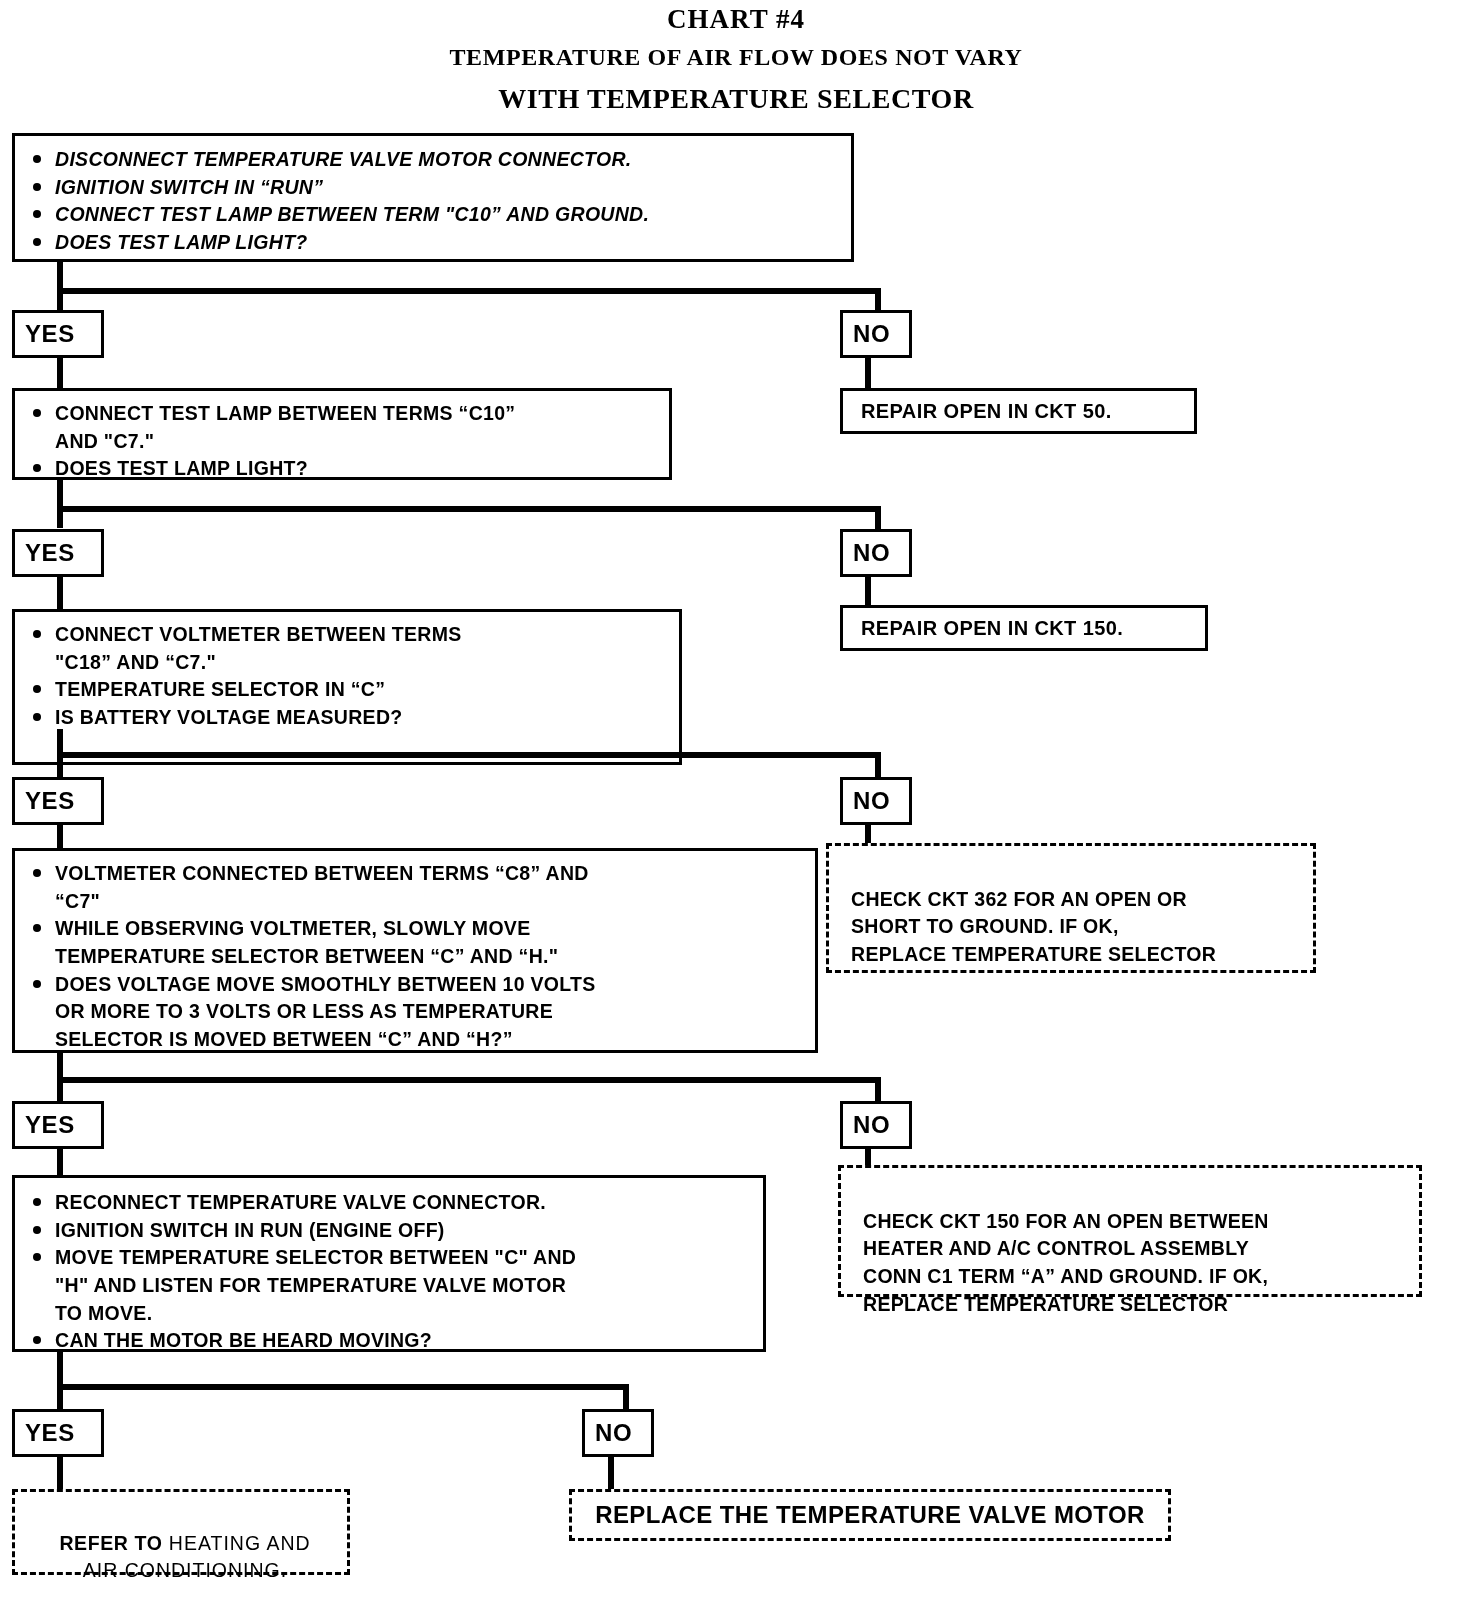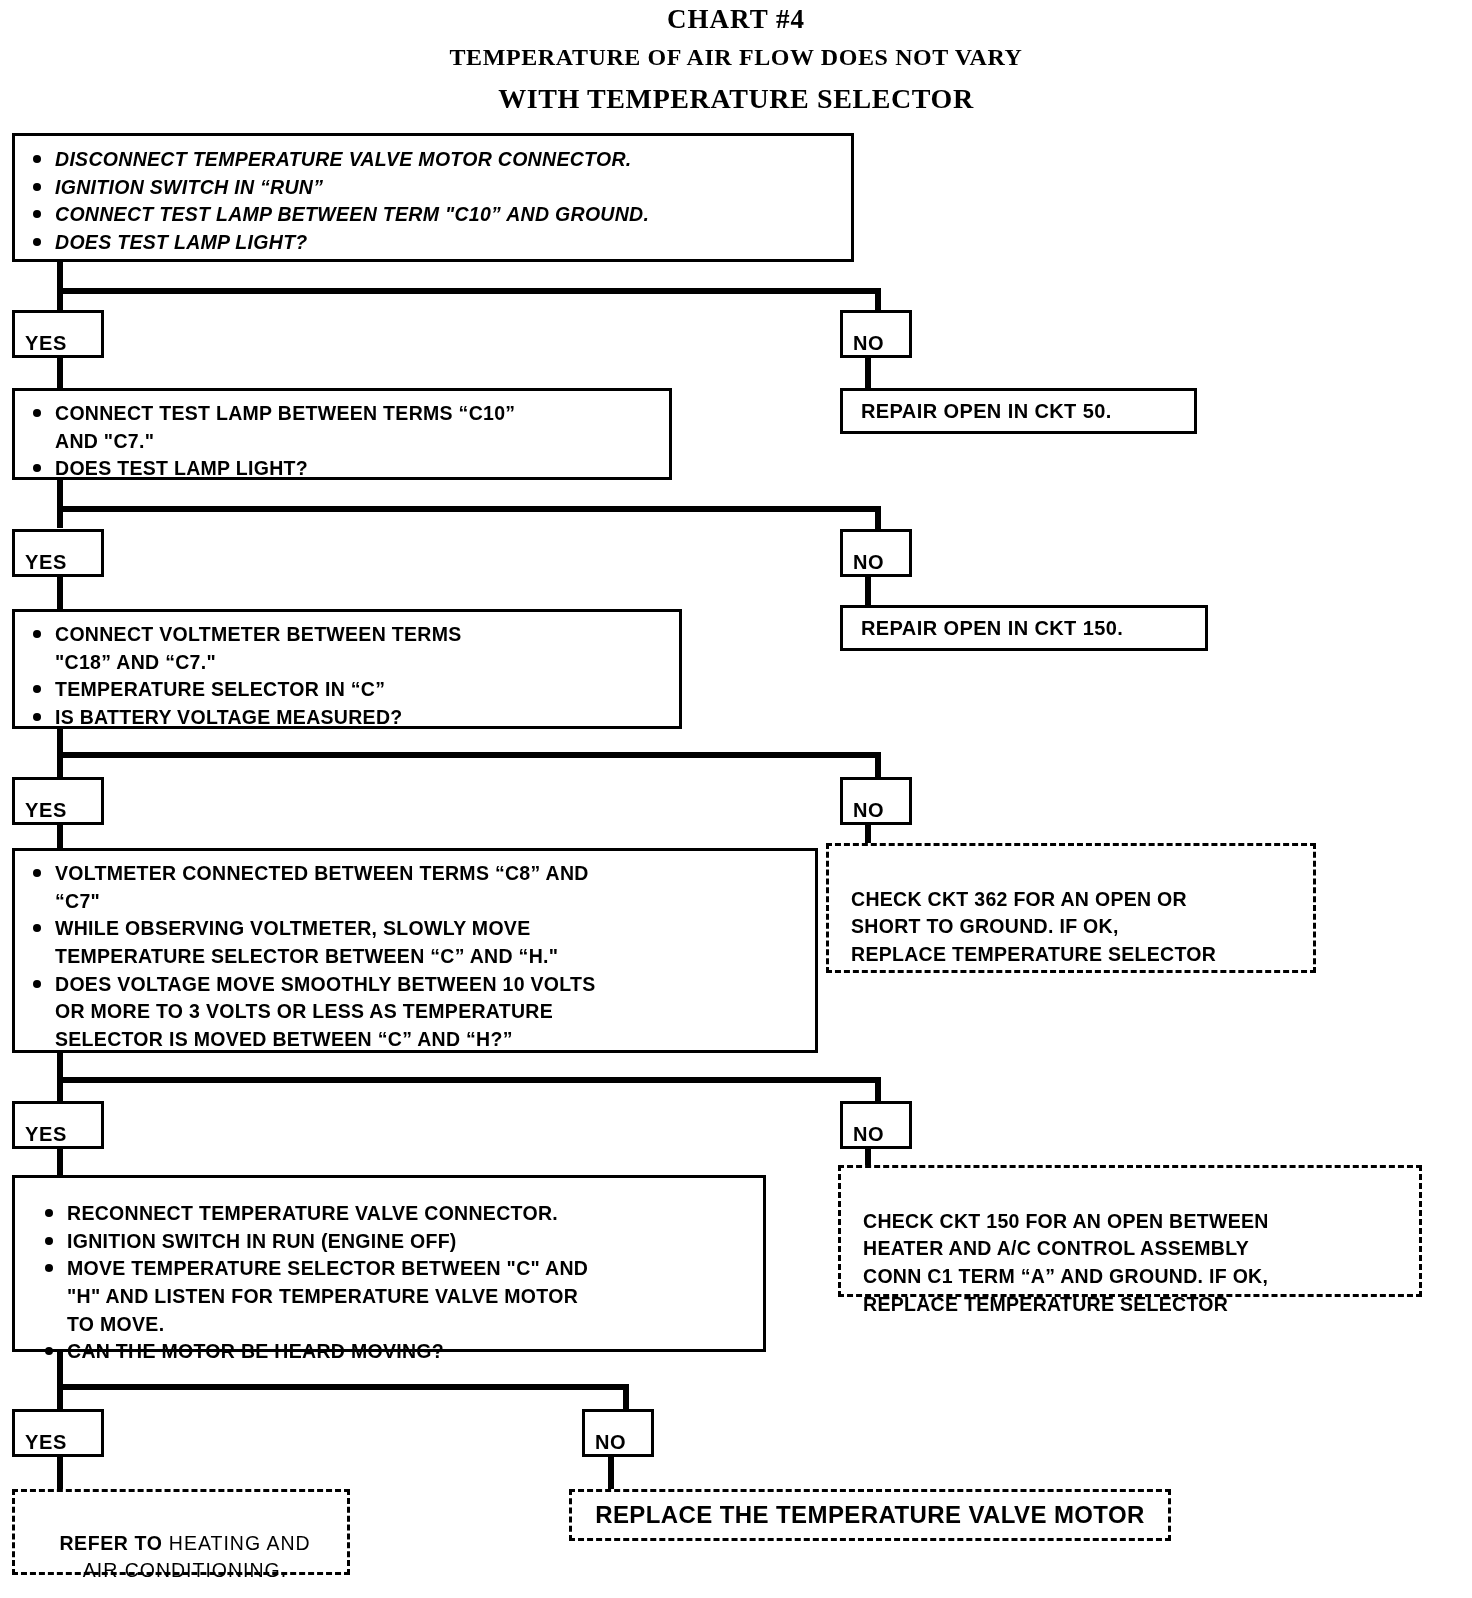--- a/index.html
+++ b/index.html
@@ -57,22 +57,22 @@
     border-radius: 50%;
     background: #000;
   }
 
   
   .yn {
     position: absolute;
     border: 3px solid #000;
     background: #fff;
     display: flex;
-    align-items: flex-end;
-    font-size: 20px;
+    align-items: center;
+    font-size: 24px;
     font-weight: bold;
     letter-spacing: 0.6px;
     padding-left: 10px;
   }
 
   
   .term {
     position: absolute;
     border: 3px solid #000;
     background: #fff;
@@ -171,21 +171,21 @@
     <span>NO</span>
   </div>
 
   <div class="vline" style="left:57px; top:577px; height:34px;"></div>
   <div class="vline" style="left:865px; top:577px; height:30px;"></div>
 
   <div class="term" style="left:840px; top:605px; width:368px; height:46px;">
     <span>REPAIR OPEN IN CKT 150.</span>
   </div>
 
-  <div class="box" style="left:12px; top:609px; width:670px; height:120px;">
+  <div class="box" style="left:12px; top:609px; width:670px; height:156px;">
     <ul class="bullets" style="padding-top:9px;">
       <li>CONNECT VOLTMETER BETWEEN TERMS
 "C18” AND “C7."</li>
       <li>TEMPERATURE SELECTOR IN “C”</li>
       <li>IS BATTERY VOLTAGE MEASURED?</li>
     </ul>
   </div>
 
   <div class="vline" style="left:57px; top:729px; height:48px;"></div>
   <div class="hline" style="left:57px; top:752px; width:824px;"></div>
@@ -234,21 +234,21 @@
   <div class="vline" style="left:865px; top:1149px; height:20px;"></div>
 
   <div class="advice" style="left:838px; top:1165px; width:584px; height:132px;">
     <span>CHECK CKT 150 FOR AN OPEN BETWEEN
 HEATER AND A/C CONTROL ASSEMBLY
 CONN C1 TERM “A” AND GROUND. IF OK,
 REPLACE TEMPERATURE SELECTOR</span>
   </div>
 
   <div class="box" style="left:12px; top:1175px; width:754px; height:177px;">
-    <ul class="bullets" style="padding-top:22px;margin-left:12px;">
+    <ul class="bullets" style="padding-top:11px;">
       <li>RECONNECT TEMPERATURE VALVE CONNECTOR.</li>
       <li>IGNITION SWITCH IN RUN (ENGINE OFF)</li>
       <li>MOVE TEMPERATURE SELECTOR BETWEEN "C" AND
 "H" AND LISTEN FOR TEMPERATURE VALVE MOTOR
 TO MOVE.</li>
       <li>CAN THE MOTOR BE HEARD MOVING?</li>
     </ul>
   </div>
 
   <div class="vline" style="left:57px; top:1352px; height:58px;"></div>

